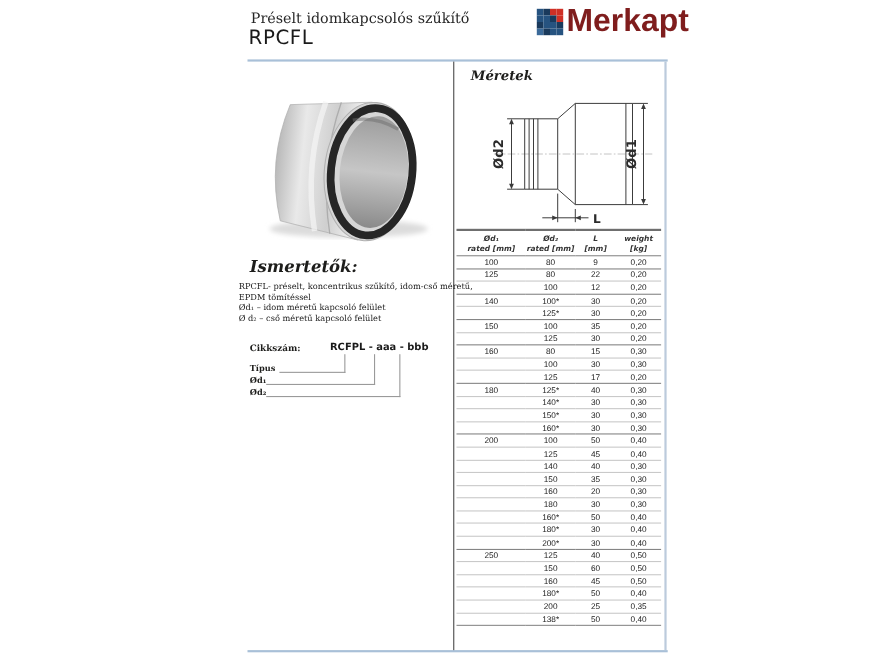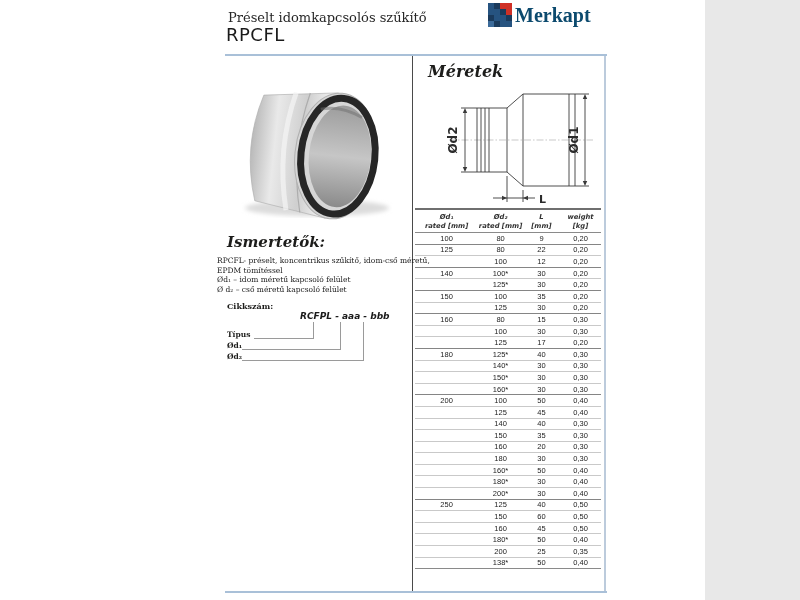--- a/index.html
+++ b/index.html
@@ -1,50 +1,50 @@
 <!DOCTYPE html>
 <html><head>
 <meta charset="utf-8">
 <style>
   * { margin:0; padding:0; box-sizing:border-box; }
   html,body { background:#e8e8e8; }
   .page {
-    position:relative; width:705px; height:600px; background:#ffffff;
+    position:relative; width:800px; height:600px; background:#ffffff;
     font-family:"DejaVu Serif", serif; color:#1d1d1b; overflow:hidden;
   }
   
   .subtitle { position:absolute; left:228px; top:10px; font-size:13px; color:#262626; }
   .title    { position:absolute; left:226px; top:24px; font-family:"DejaVu Sans", sans-serif;
               font-weight:400; font-size:18px; letter-spacing:0.5px; color:#1a1a1a; }
   .logo { position:absolute; left:488px; top:3px; display:flex; align-items:center; gap:3px; }
   .logo-grid { display:grid; grid-template-columns:repeat(4,6px); grid-auto-rows:6px; gap:0; }
   .logo-grid span { width:6px; height:6px; }
   .c-b { background:#265380; } .c-d { background:#1a3a5c; }
   .c-r { background:#cf3026; } .c-l { background:#3b6a99; }
-  .logo-text { font-family:Liberation Serif, serif; font-weight:800; font-size:20px; color:#0c4a6e; }
+  .logo-text { font-family:Liberation Sans, sans-serif; font-weight:800; font-size:29px; color:#7f1d1d; }
   
   .rule-top    { position:absolute; left:225px; top:54px;  width:382px; height:2px; background:#a9c0d8; }
   .rule-bottom { position:absolute; left:225px; top:591px; width:382px; height:2px; background:#a9c0d8; }
   .rule-right  { position:absolute; left:604px; top:56px;  width:2px; height:535px; background:#bccbdc; }
   .divider-v   { position:absolute; left:412px; top:56px;  width:1px; height:536px; background:#4a4a4a; }
   
   .photo { position:absolute; left:232px; top:68px; }
   .features-heading { position:absolute; left:227px; top:233px; font-size:15px; font-weight:bold; font-style:italic; }
   .features { position:absolute; left:217px; top:256px; font-size:7.5px; line-height:9.5px; color:#222; }
-  .sku-heading { position:absolute; left:227px; top:301px; font-size:8px; font-weight:bold; }
+  .sku-heading { position:absolute; left:227px; top:311px; font-size:8px; font-weight:bold; }
   .sku-code { position:absolute; left:300px; top:311px; font-family:"DejaVu Sans", sans-serif;
-              font-weight:bold; font-size:9px; color:#1a1a1a;font-style:italic; }
+              font-weight:bold; font-size:9px; color:#1a1a1a; }
   .legend-label { position:absolute; left:227px; font-size:7.5px; font-weight:bold; }
   .lg-0 { top:330px; } .lg-1 { top:341px; } .lg-2 { top:352px; }
   .conn { position:absolute; border-right:1px solid #9a9a9a; border-bottom:1px solid #9a9a9a; }
   .conn-0 { left:254px; top:322px; width:60px;  height:17px; }
   .conn-1 { left:242px; top:322px; width:99px;  height:28px; }
   .conn-2 { left:242px; top:322px; width:122px; height:39px; }
   
-  .dims-heading { position:absolute; left:428px; top:62px; font-size:16px; font-weight:bold; font-style:italic; }
+  .dims-heading { position:absolute; left:428px; top:62px; font-size:12px; font-weight:bold; font-style:italic; }
   .drawing { position:absolute; left:435px; top:80px; }
   .drawing text { font-family:"DejaVu Sans", sans-serif; font-weight:bold; fill:#2b2b2b; }
   
   .dim-table { position:absolute; left:415px; top:208px; width:186px; border-collapse:collapse;
                table-layout:fixed; border-top:2px solid #6f6f6f; border-bottom:1px solid #8a8a8a; }
   .dim-table col.c0 { width:34%; } .dim-table col.c1 { width:24%; }
   .dim-table col.c2 { width:20%; } .dim-table col.c3 { width:22%; }
   .dim-table th { font-family:"DejaVu Sans", sans-serif; font-style:italic; font-weight:bold;
                   font-size:6.8px; line-height:8.5px; color:#333; text-align:center;
                   padding:3px 0 2px 0; border-bottom:1px solid #8a8a8a; vertical-align:top; }

